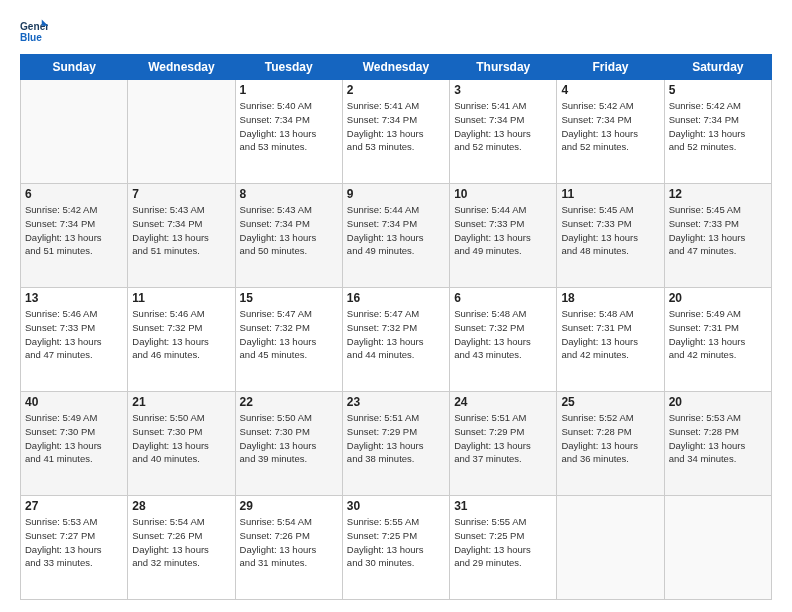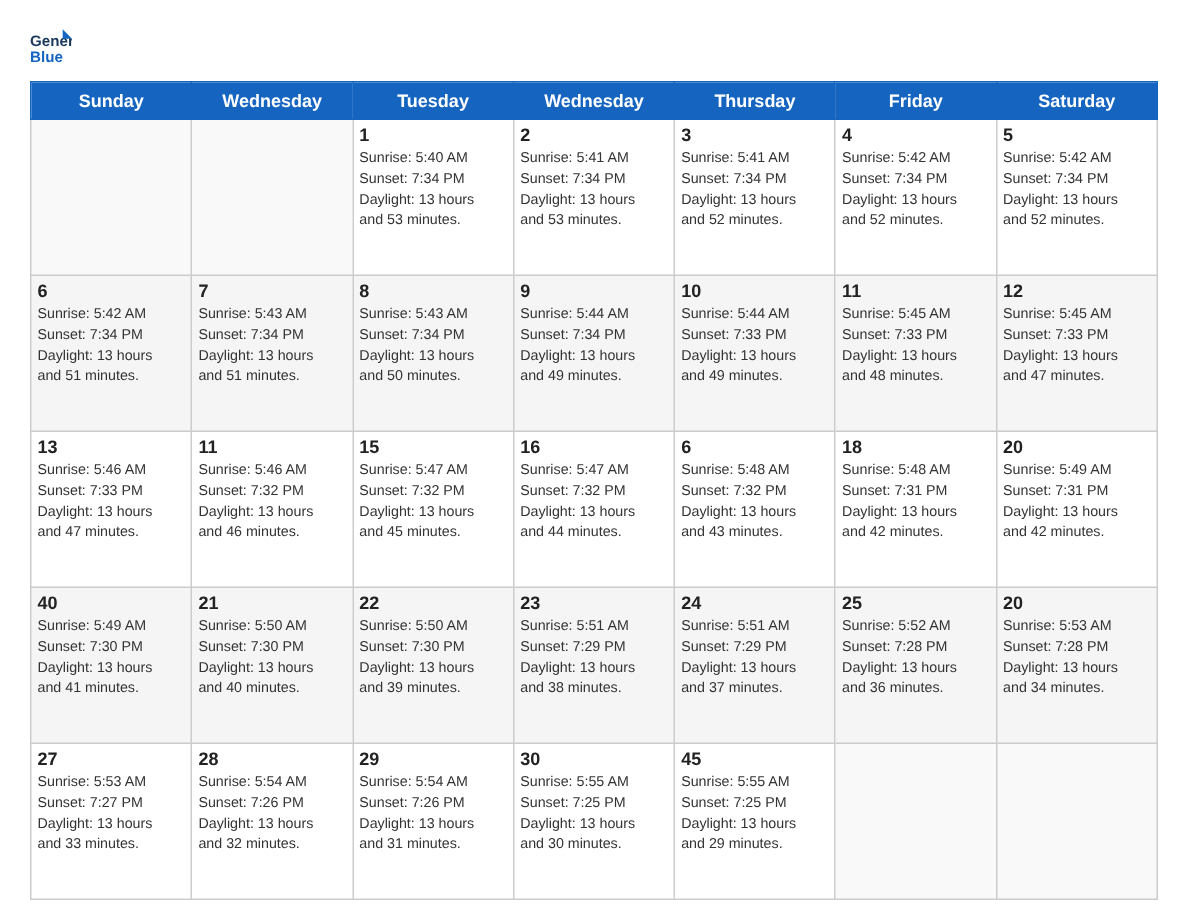--- a/index.html
+++ b/index.html
@@ -335,21 +335,21 @@
 and 31 minutes.</div>
           </td>
           <td>
             <div class="day-num">30</div>
             <div class="day-info" style="white-space: pre-line;">Sunrise: 5:55 AM
 Sunset: 7:25 PM
 Daylight: 13 hours
 and 30 minutes.</div>
           </td>
           <td>
-            <div class="day-num">45</div>
+            <div class="day-num">31</div>
             <div class="day-info" style="white-space: pre-line;">Sunrise: 5:55 AM
 Sunset: 7:25 PM
 Daylight: 13 hours
 and 29 minutes.</div>
           </td>
           <td class="empty"></td>
           <td class="empty"></td>
         </tr>
       </tbody>
   </table>

